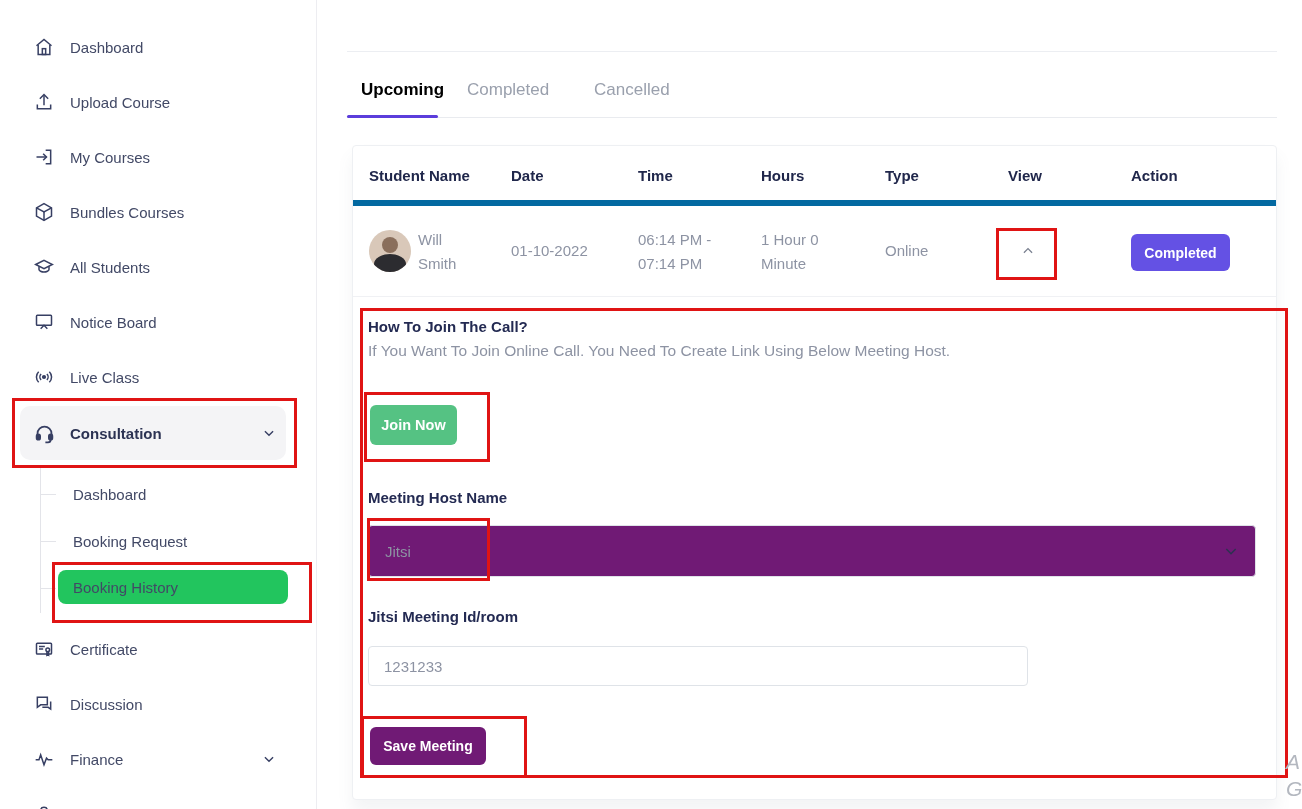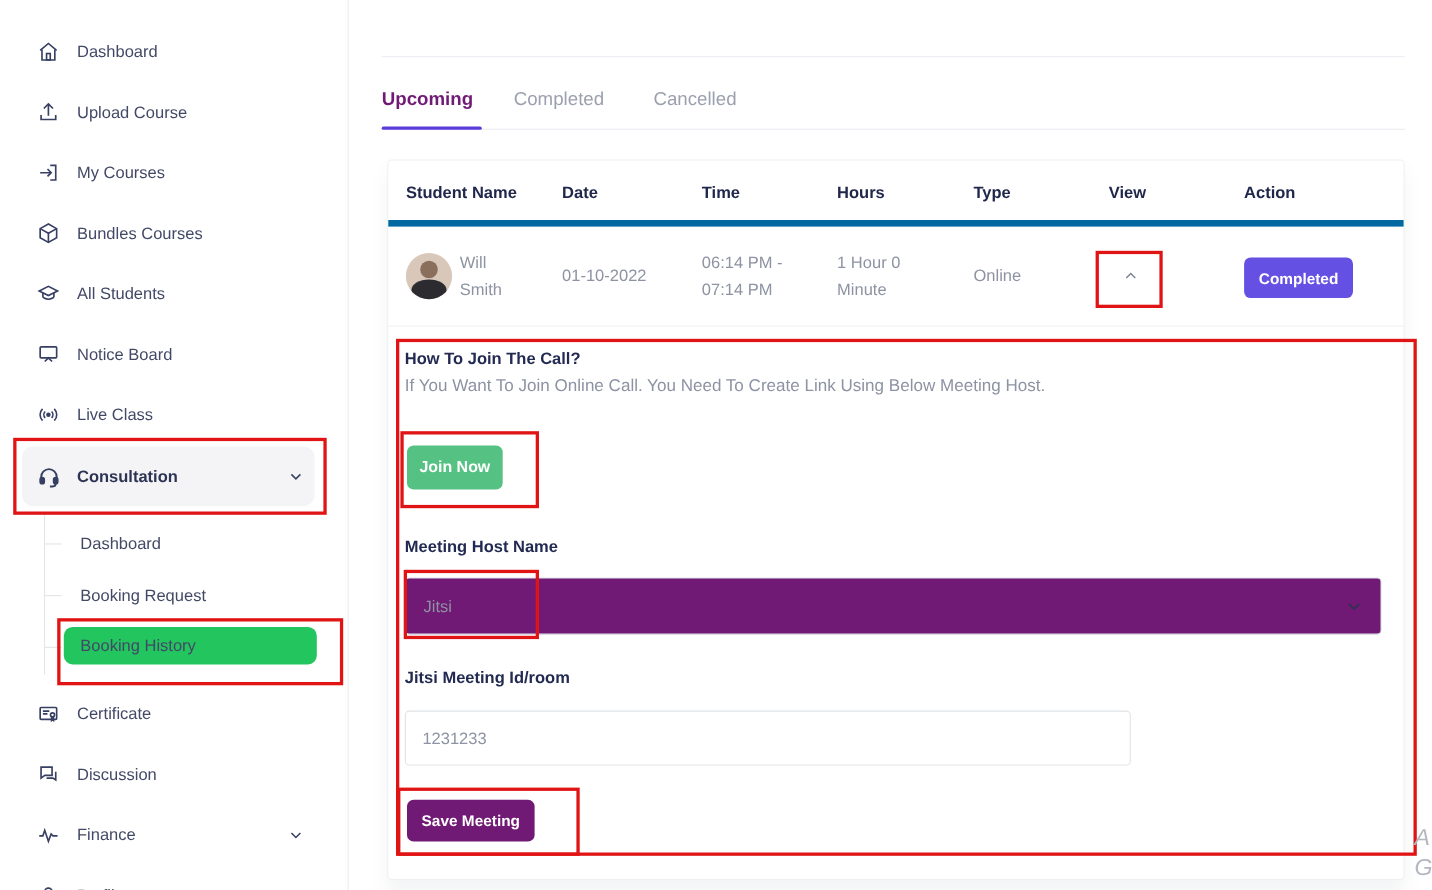--- a/index.html
+++ b/index.html
@@ -24,21 +24,21 @@
               display:flex; align-items:center; cursor:pointer; }
   .sub-item .lb { margin-left:15px; font-size:15px; color:#424966; }
   .sub-active { background:#22c55e; border-radius:8px; }
 
   
   .main { position:absolute; left:317px; top:0; width:985px; height:809px; }
   .page-title { position:absolute; left:30px; top:14px; font-size:20px;
                 font-weight:bold; color:#232a52; }
   .hr1 { position:absolute; left:30px; top:51px; width:930px; height:1px; background:#eceef2; }
   .tab { position:absolute; top:80px; font-size:17px; color:#9aa0ad; cursor:pointer; }
-  .tab.active { color:#701a75; font-weight:bold; }
+  .tab.active { color:#000000; font-weight:bold;margin-left:14px; }
   .tabs-hr { position:absolute; left:30px; top:117px; width:930px; height:1px; background:#e9ebef; }
   .tab-underline { position:absolute; left:30px; top:115px; width:91px; height:3px;
                    background:#5b3ddb; border-radius:2px; }
 
   
   .card { position:absolute; left:352px; top:145px; width:925px; height:655px;
           background:#fff; border:1px solid #eef0f3; border-radius:4px;
           box-shadow:0 12px 16px rgba(100,110,130,.08); }
   .thead { position:absolute; left:0; top:0; width:100%; height:60px;
            border-bottom:6px solid #0369a1; }
@@ -64,21 +64,21 @@
                 font-weight:bold; color:#232a52; }
   .dp-desc { position:absolute; left:368px; top:342px; font-size:15.5px; color:#8d93a3; }
   .btn-join { position:absolute; left:370px; top:405px; width:87px; height:40px;
               background:#55c283; font-size:14.5px; }
   .dp-label { position:absolute; left:368px; font-size:15px; font-weight:bold; color:#232a52;text-align:right; }
   .dp-select { position:absolute; left:368px; top:525px; width:888px; height:52px;
                background:#701a75; border:1px solid #dfe3e8; border-radius:4px;
                display:flex; align-items:center; cursor:pointer; }
   .dp-select .val { margin-left:16px; font-size:15px; color:#8d93a3; }
   .dp-select .chev { position:absolute; right:16px; color:#2c3250; }
-  .dp-input { position:absolute; left:368px; top:646px; width:660px; height:50px;
+  .dp-input { position:absolute; left:368px; top:646px; width:660px; height:40px;
               border:1px solid #dfe3e8; border-radius:4px; padding-left:15px;
               font-size:15px; color:#8d93a3; font-family:"Liberation Sans", sans-serif;
               outline:none; background:#fff; }
   .btn-save { position:absolute; left:370px; top:727px; width:116px; height:38px;
               background:#701a75; font-size:14px; }
 
   
   .anno { position:absolute; border:3px solid #e01414; pointer-events:none; z-index:60; }
 
   

